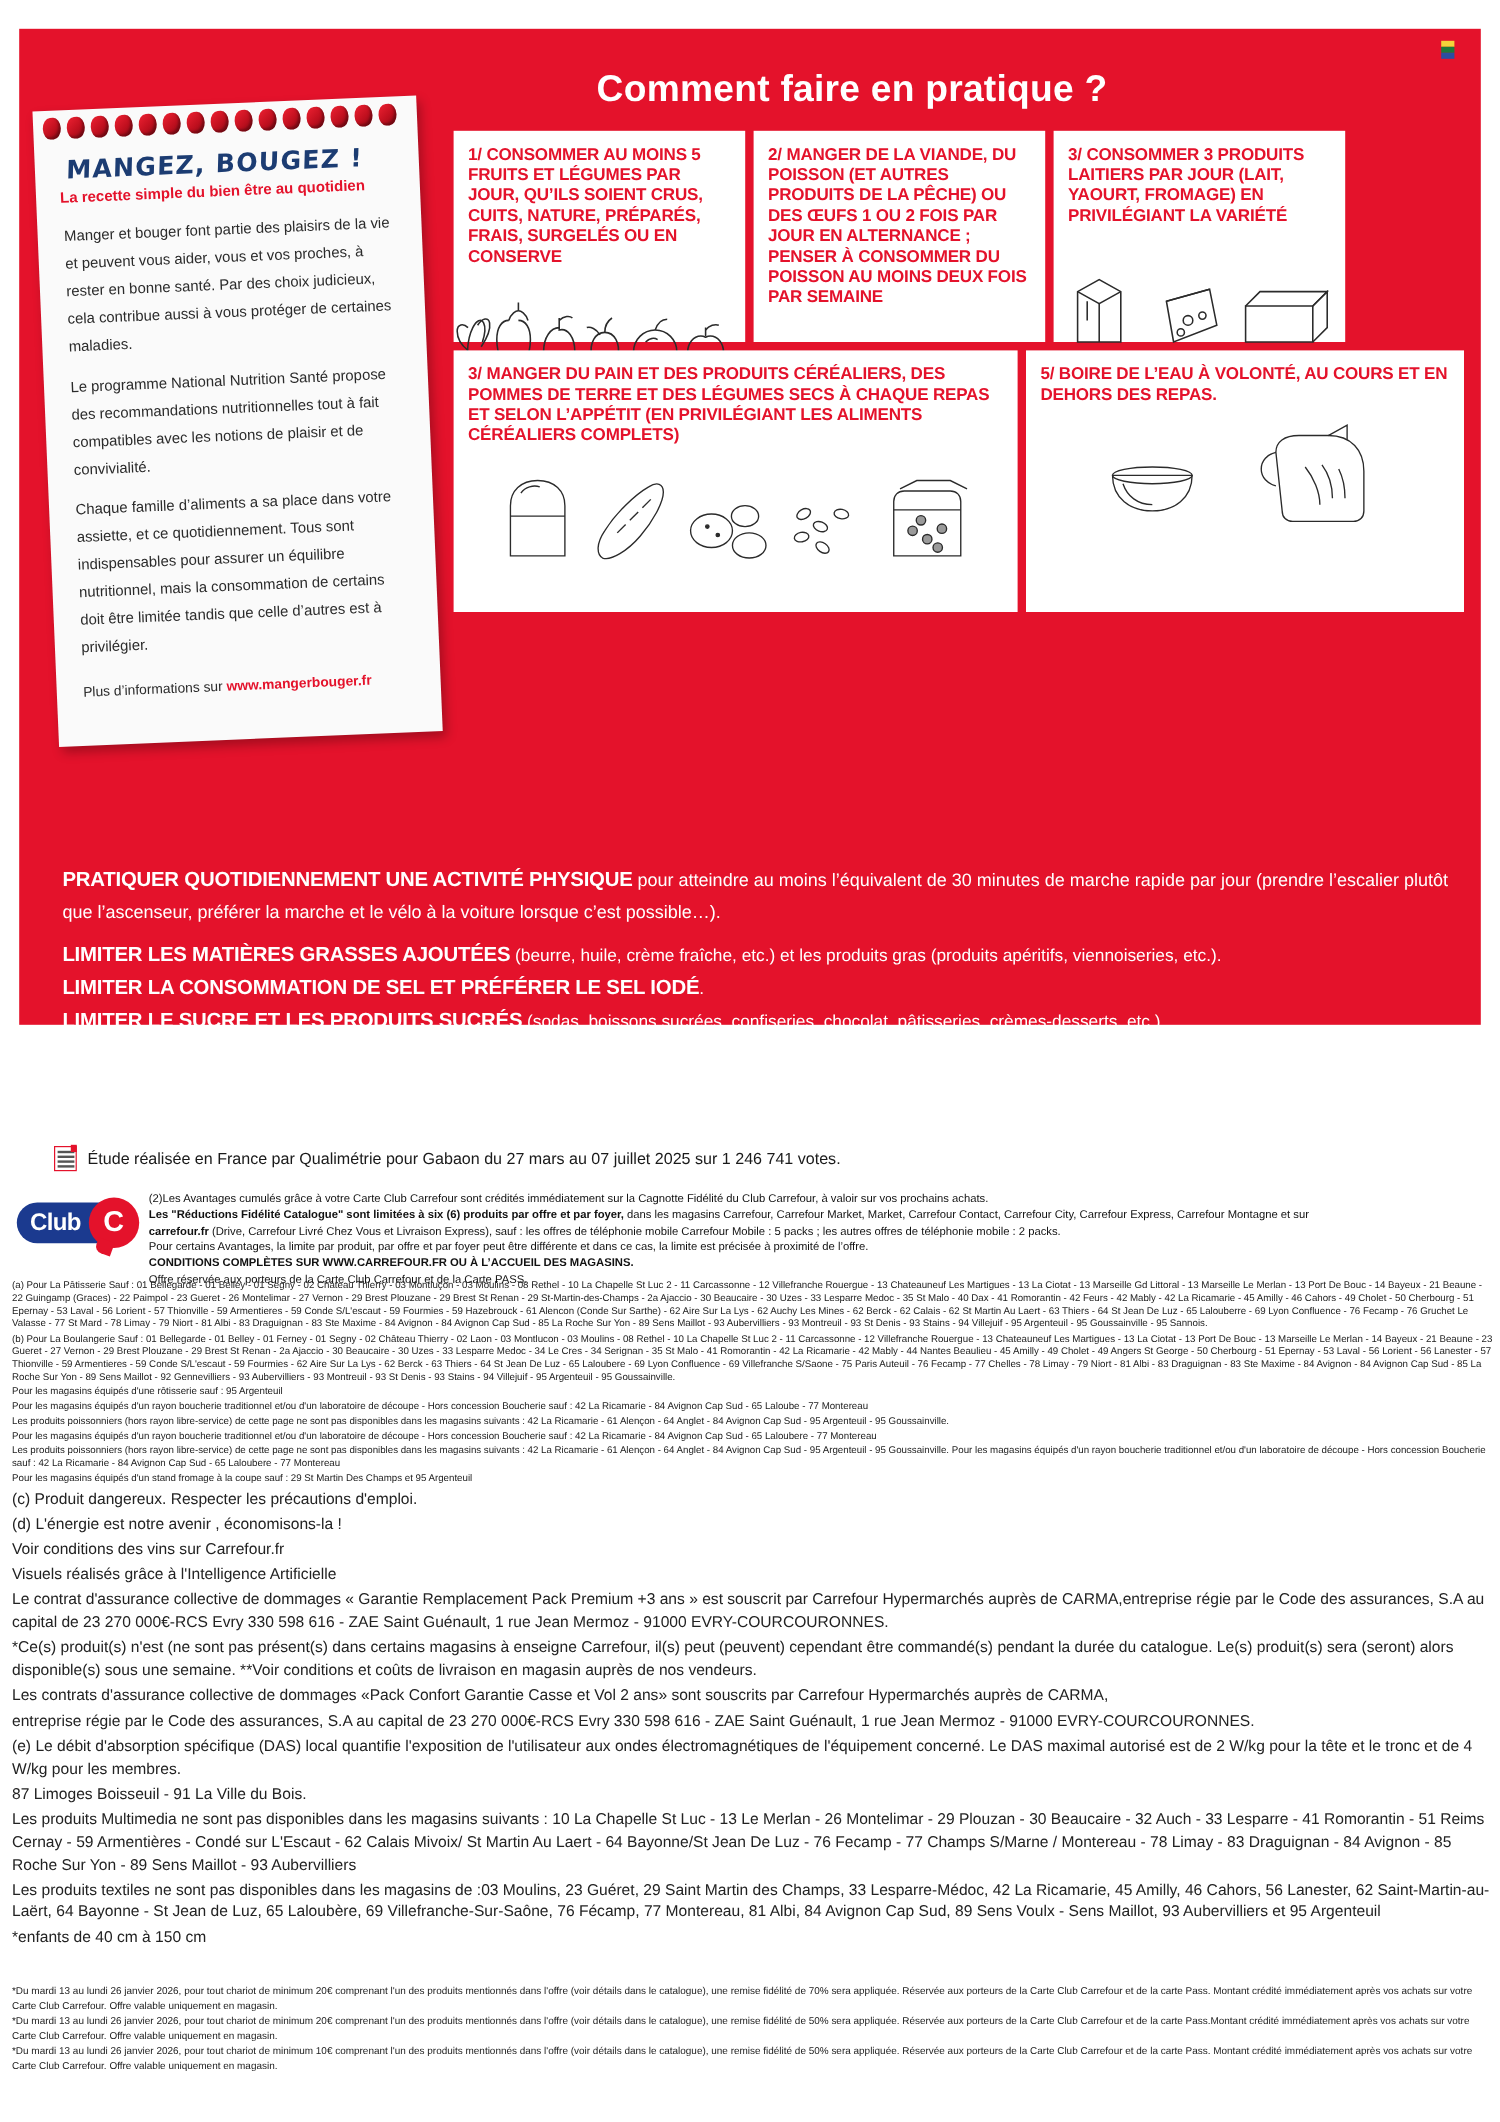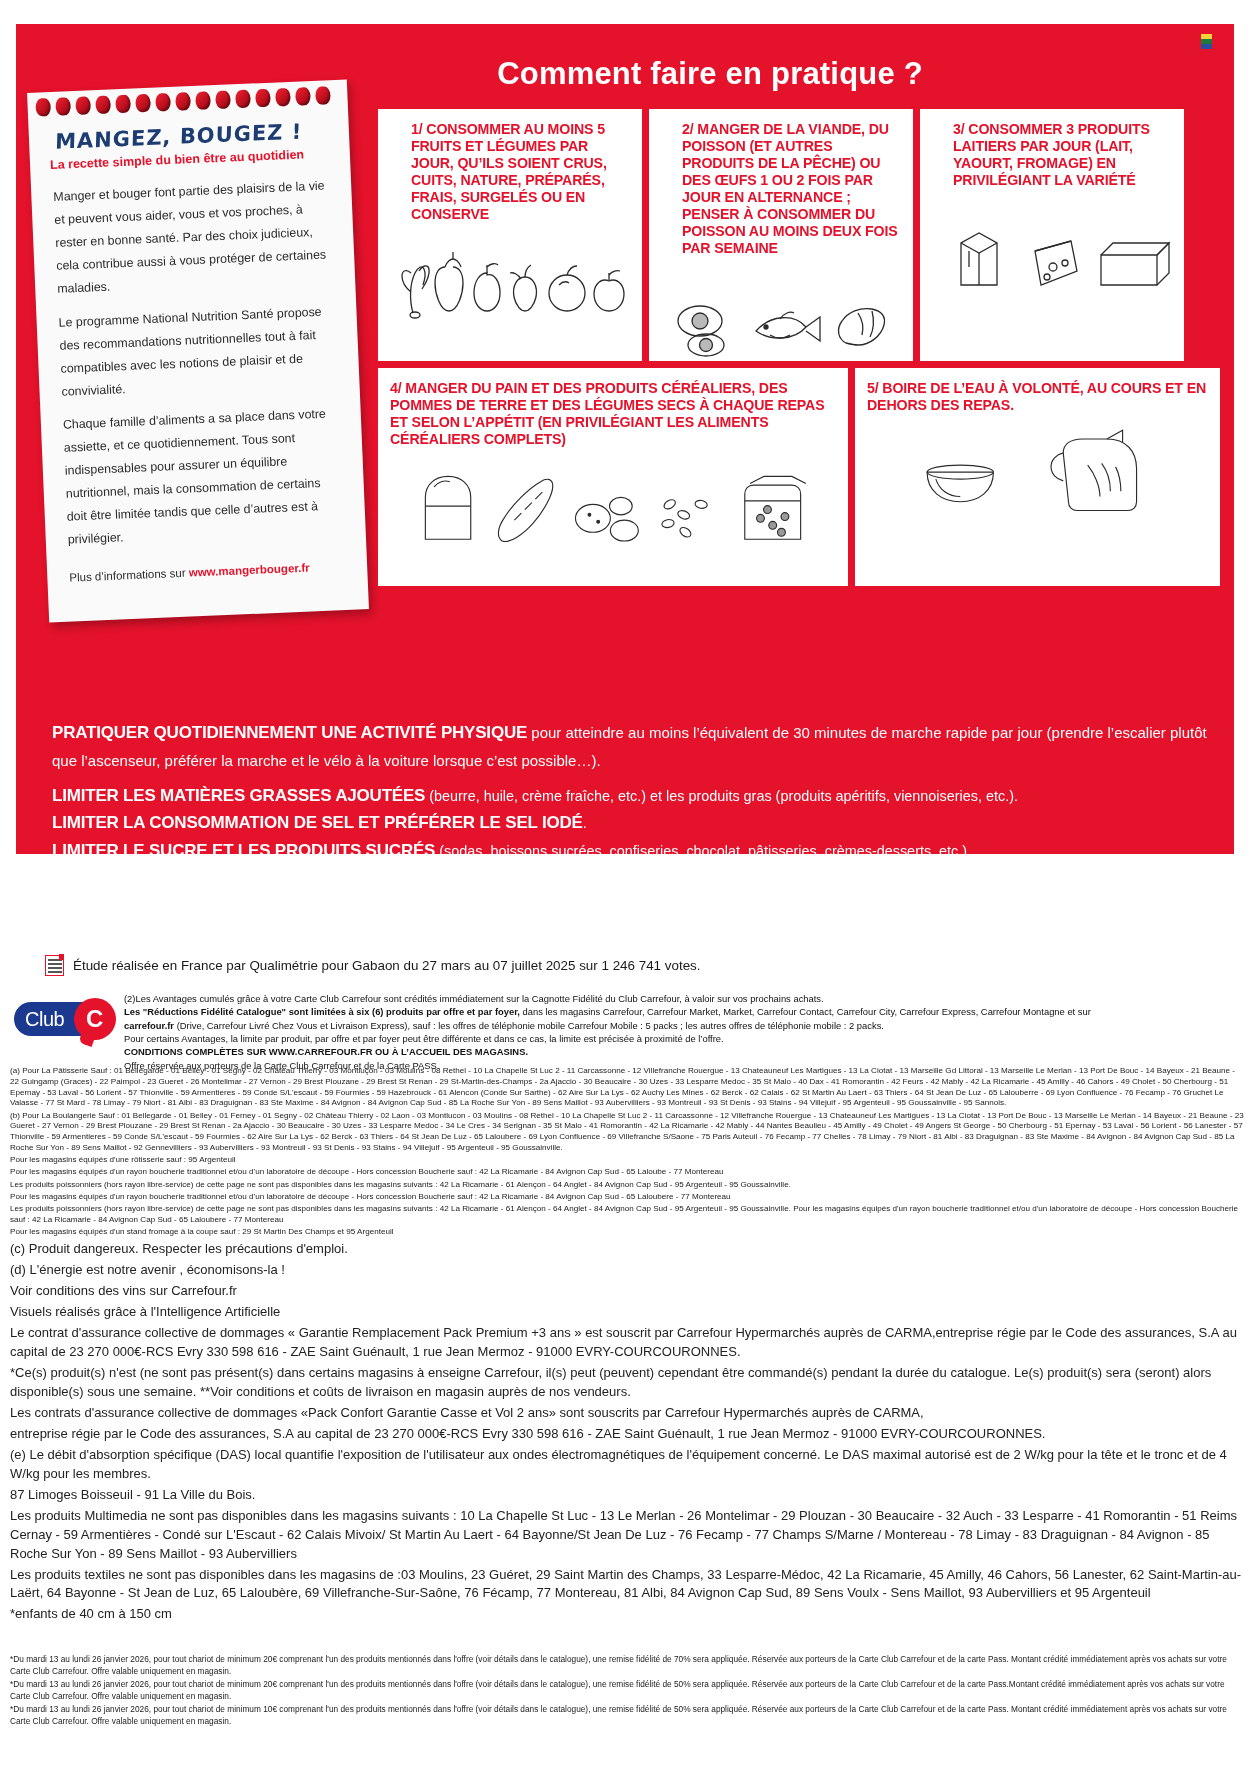--- a/index.html
+++ b/index.html
@@ -33,21 +33,21 @@
   .np-foot{position:absolute;left:22px;top:480px;font-size:11.5px;color:#2b2b2b;}
   .np-foot a{color:#E4122B;font-weight:bold;text-decoration:none;}
 
   
   .boxes{position:absolute;left:362px;top:85px;width:842px;}
   .row{display:flex;gap:7px;margin-bottom:7px;}
   .box{background:#fff;position:relative;}
   .box .txt{color:#E4122B;font-weight:bold;font-size:14.2px;line-height:1.2;padding:12px 10px 6px 12px;
     letter-spacing:-.15px;}
   .box .art{position:relative;height:96px;}
-  .r1 .box{width:243px;height:252px;padding-left:21px;}
+  .r1 .box{width:243px;height:176px;}
   .r2 .box.wide{width:470px;height:218px;}
   .r2 .box.narrow{width:365px;height:218px;}
   .r2 .box .txt{font-size:14.2px;}
   .art svg{position:absolute;bottom:2px;left:0;width:100%;height:100%;}
 
   
   .advice{position:absolute;left:36px;top:694px;width:1160px;color:#fff;}
   .advice .line{font-size:15px;line-height:1.42;margin-bottom:1px;}
   .advice .bold{font-weight:bold;font-size:17px;letter-spacing:-.2px;}
   .advice .lead{margin-bottom:9px;line-height:1.75;}
@@ -59,21 +59,21 @@
   .study .ico{width:17px;height:19px;background:#fff;border:1.6px solid #E4122B;position:relative;}
   .study .ico::before{content:"";position:absolute;left:1.5px;top:3px;right:1.5px;height:2px;background:#555;
     box-shadow:0 4px 0 #555,0 8px 0 #555,0 12px 0 #555;}
   .study .ico::after{content:"";position:absolute;right:-1px;top:-2px;width:5px;height:6px;background:#E4122B;}
   .study .t{font-size:13.4px;color:#1a1a1a;}
 
   
   .club{position:absolute;left:14px;top:992px;width:1222px;display:flex;gap:10px;}
   .club-logo{flex:0 0 100px;height:44px;position:relative;margin-top:6px;}
   .club-pill{position:absolute;left:0;top:4px;width:88px;height:34px;border-radius:17px;background:#1b3a8f;}
-  .club-pill span{position:absolute;left:11px;top:6px;color:#fff;font-weight:normal;font-size:20px;letter-spacing:-.5px;}
+  .club-pill span{position:absolute;left:11px;top:6px;color:#fff;font-weight:bold;font-size:20px;letter-spacing:-.5px;}
   .club-badge{position:absolute;left:60px;top:0;width:42px;height:42px;border-radius:50%;background:#E4122B;}
   .club-badge .c{position:absolute;left:12px;top:7px;color:#fff;font-weight:bold;font-size:24px;}
   .club-badge::after{content:"";position:absolute;left:6px;bottom:-5px;width:14px;height:12px;background:#E4122B;
     transform:rotate(20deg);border-bottom-left-radius:6px;}
   .club-txt{flex:1;font-size:9.4px;line-height:1.42;color:#111;}
   .club-txt .b{font-weight:bold;}
 
   
   .legal{position:absolute;left:10px;top:1066px;width:1234px;font-size:8.1px;line-height:1.33;color:#222;}
   .legal p{margin:0 0 1.5px 0;}
@@ -191,21 +191,21 @@
                 <circle cx="106" cy="84" r="3"></circle>
               <path d="M160 92V62h56v30z"></path>
               <path d="M160 62l12-12h56l-12 12"></path>
               <path d="M216 62l12-12v30l-12 12"></path>
             </svg>
           </div>
         </div>
       </div>
       <div class="row r2">
         <div class="box wide">
-          <div class="txt">4/ MANGER DU PAIN ET DES PRODUITS CÉRÉALIERS, DES POMMES DE TERRE ET DES LÉGUMES SECS À CHAQUE REPAS ET SELON L’APPÉTIT (EN PRIVILÉGIANT LES ALIMENTS CÉRÉALIERS COMPLETS)</div>
+          <div class="txt">3/ MANGER DU PAIN ET DES PRODUITS CÉRÉALIERS, DES POMMES DE TERRE ET DES LÉGUMES SECS À CHAQUE REPAS ET SELON L’APPÉTIT (EN PRIVILÉGIANT LES ALIMENTS CÉRÉALIERS COMPLETS)</div>
           <div class="art">
             <svg viewBox="0 0 470 110" fill="none" stroke="#2b2b2b" stroke-width="1.3">
               <path d="M20 100V52c0-14 10-24 26-24s26 10 26 24v48z"></path>
               <path d="M20 62h52"></path>
               <path d="M30 40c4-6 12-8 18-6"></path>
               <path d="M108 102c-6-4-6-14 2-26 10-16 28-34 42-42 8-5 14-3 14 5 0 10-10 28-22 42-12 14-28 24-36 21z"></path>
               <path d="M122 78l8-8"></path>
                 <path d="M134 66l8-8"></path>
                 <path d="M146 54l8-8"></path>
               <ellipse cx="212" cy="76" rx="20" ry="16"></ellipse>

